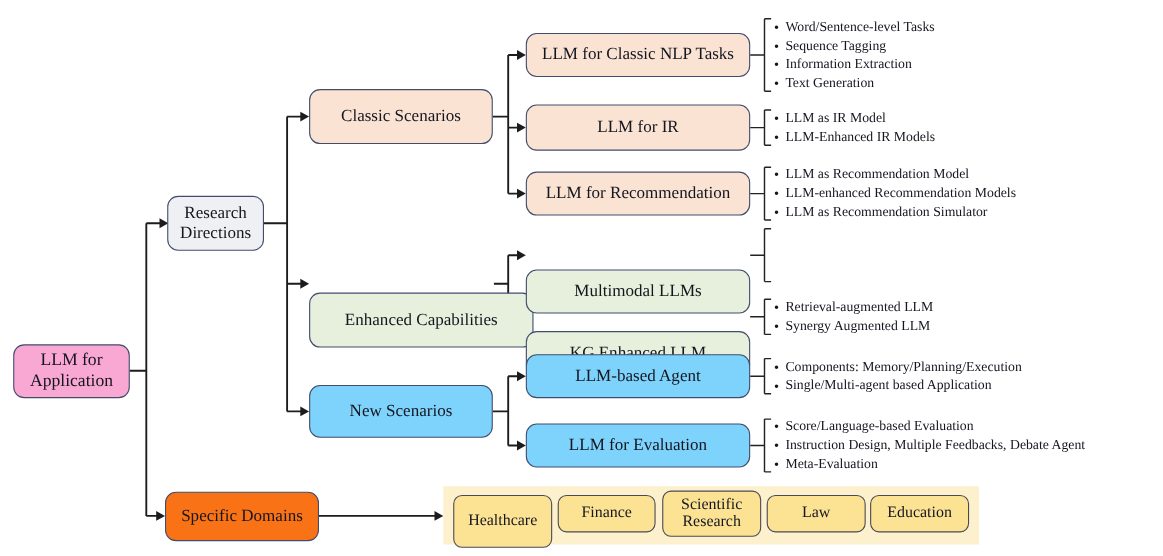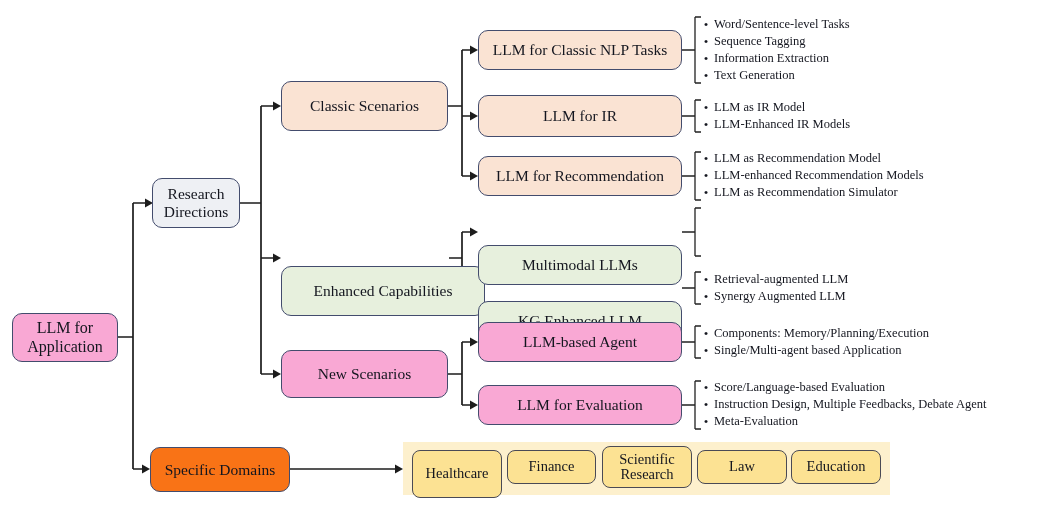--- a/index.html
+++ b/index.html
@@ -20,21 +20,21 @@
     text-align:center;
     font-size:15.5px;line-height:1.15;
     white-space:pre-line;
     box-sizing:border-box;
     background:#ffffff;
   }
   .node.white{background:#f9a8d4;}
   .node.gray{background:#eef0f4;}
   .node.peach{background:#fae3d3;}
   .node.green{background:#e7f0dd;margin-top:33px;}
-  .node.blue{background:#f9a8d4;}
+  .node.blue{background:#7dd3fc;}
   .node.cream{background:#f97316;}
   .panel{
     position:absolute;z-index:2;
     background:#fdf0cd;
   }
   .chip{
     position:absolute;z-index:3;
     border:1.5px solid #4a4a55;
     border-radius:8px;
     display:flex;align-items:center;justify-content:center;

